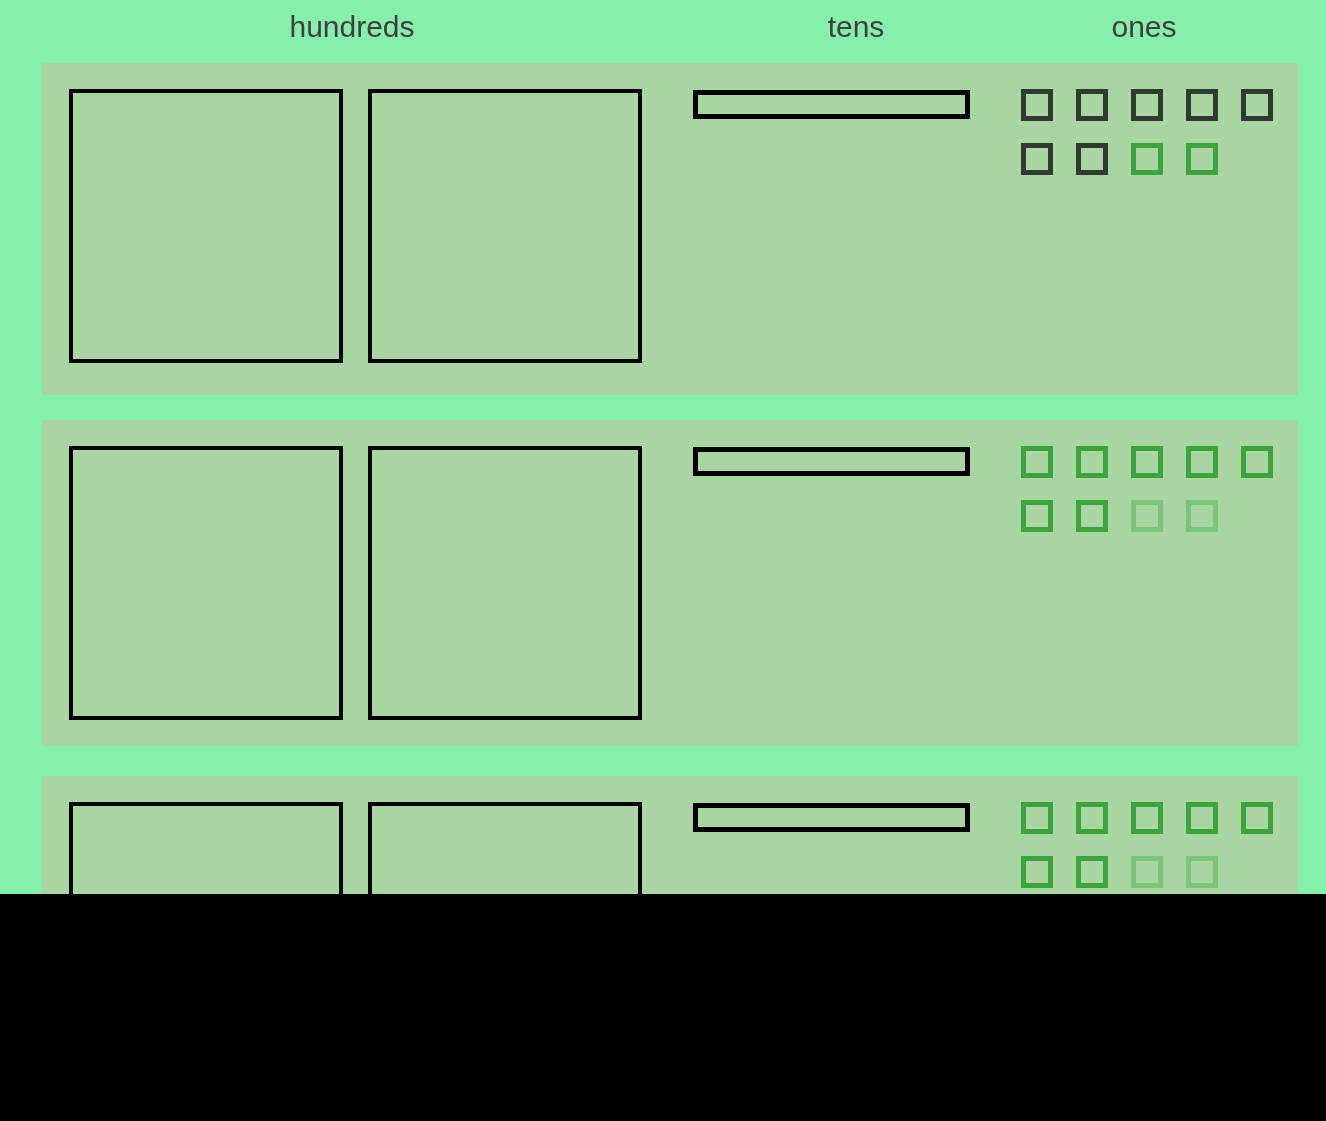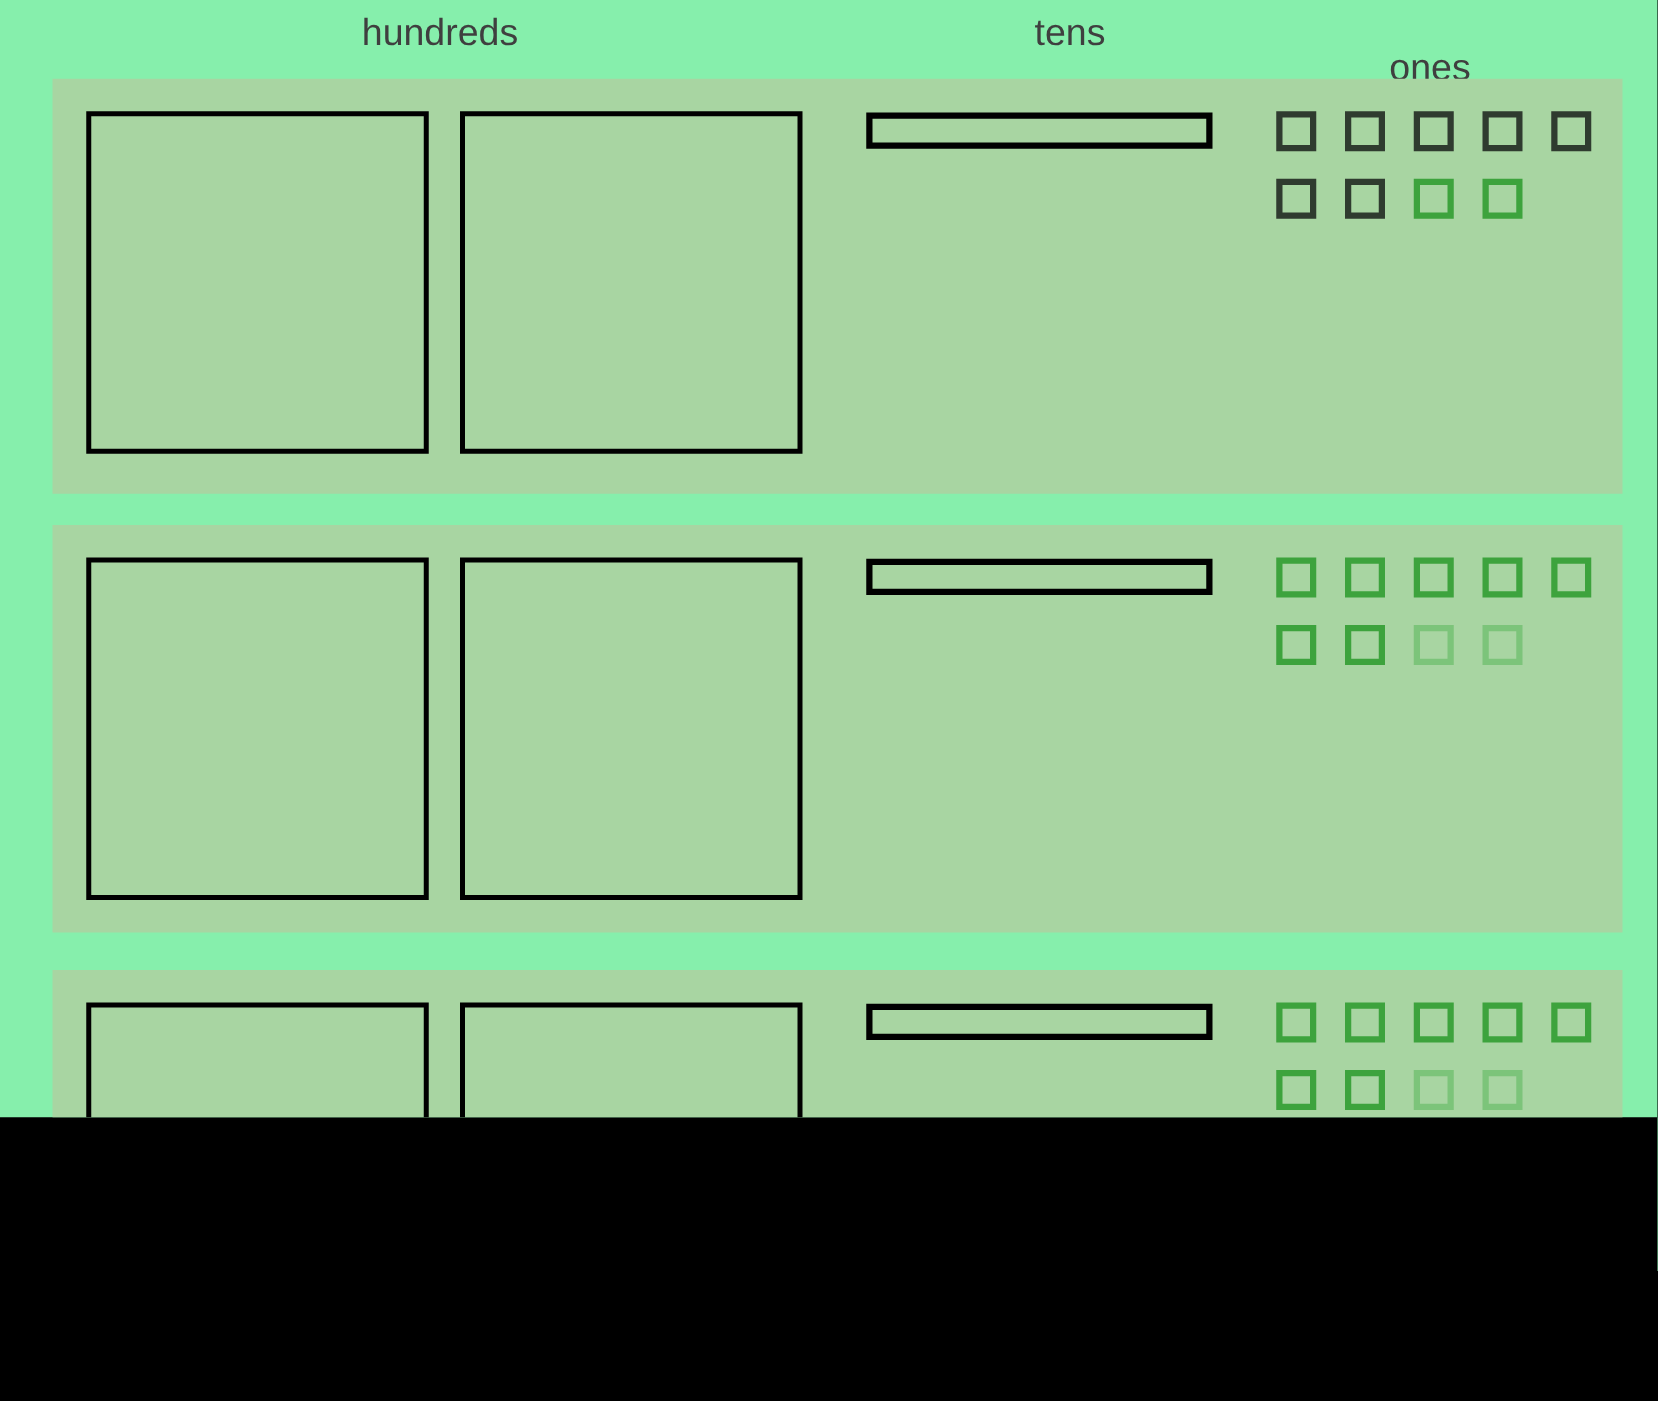--- a/index.html
+++ b/index.html
@@ -86,21 +86,21 @@
     box-sizing: content-box;
   }
 </style>
 </head>
 <body style="background: rgb(0, 0, 0);">
 
 <div id="stage">
 
   <div class="hdr-label" id="hdr-hundreds" style="color: rgb(63, 63, 63);">hundreds</div>
   <div class="hdr-label" id="hdr-tens" style="color: rgb(63, 63, 63);">tens</div>
-  <div class="hdr-label" id="hdr-ones" style="color: rgb(63, 63, 63); margin-top: 28px;">ones</div>
+  <div class="hdr-label" id="hdr-ones" style="color: rgb(63, 63, 63);">ones</div>
 
   <div class="row-panel" id="row1" style="background: rgb(168, 213, 162);">
     <div class="hundred-square hundred-1"></div>
     <div class="hundred-square hundred-2"></div>
     <div class="tens-bar"></div>
     <div class="ones-grid">
       <div class="ones-row ones-row-a">
           <div class="one-square" style="border-color: rgb(47, 59, 47);"></div>
           <div class="one-square" style="border-color: rgb(47, 59, 47);"></div>
           <div class="one-square" style="border-color: rgb(47, 59, 47);"></div>

